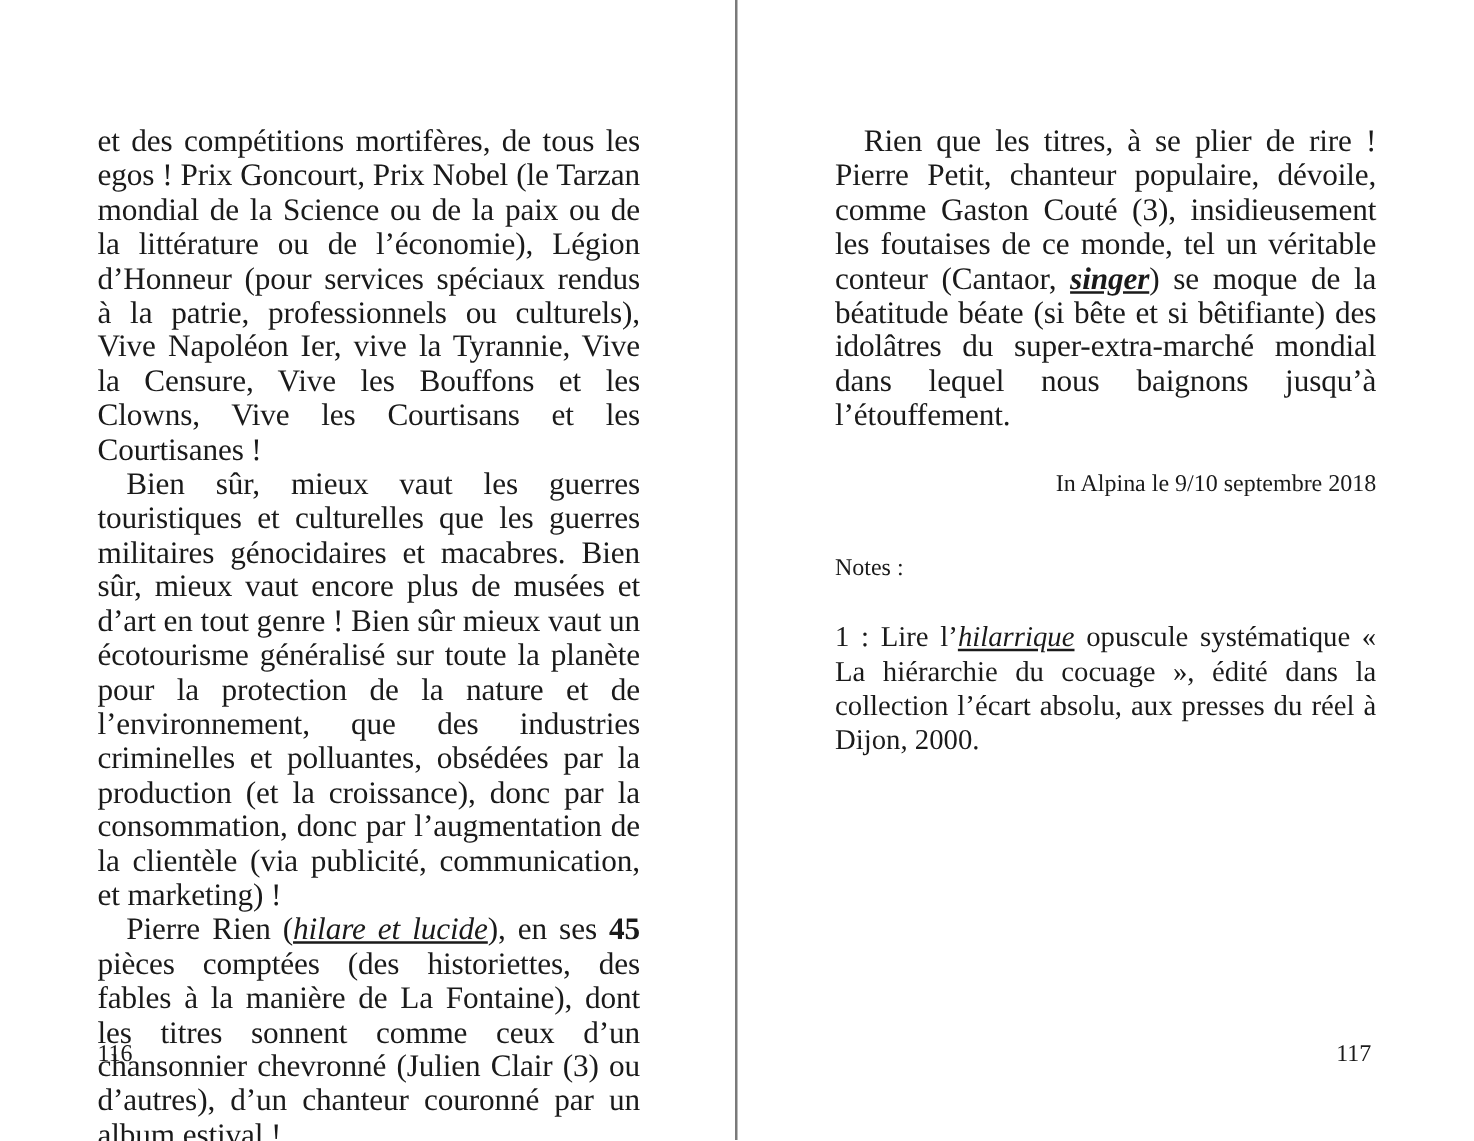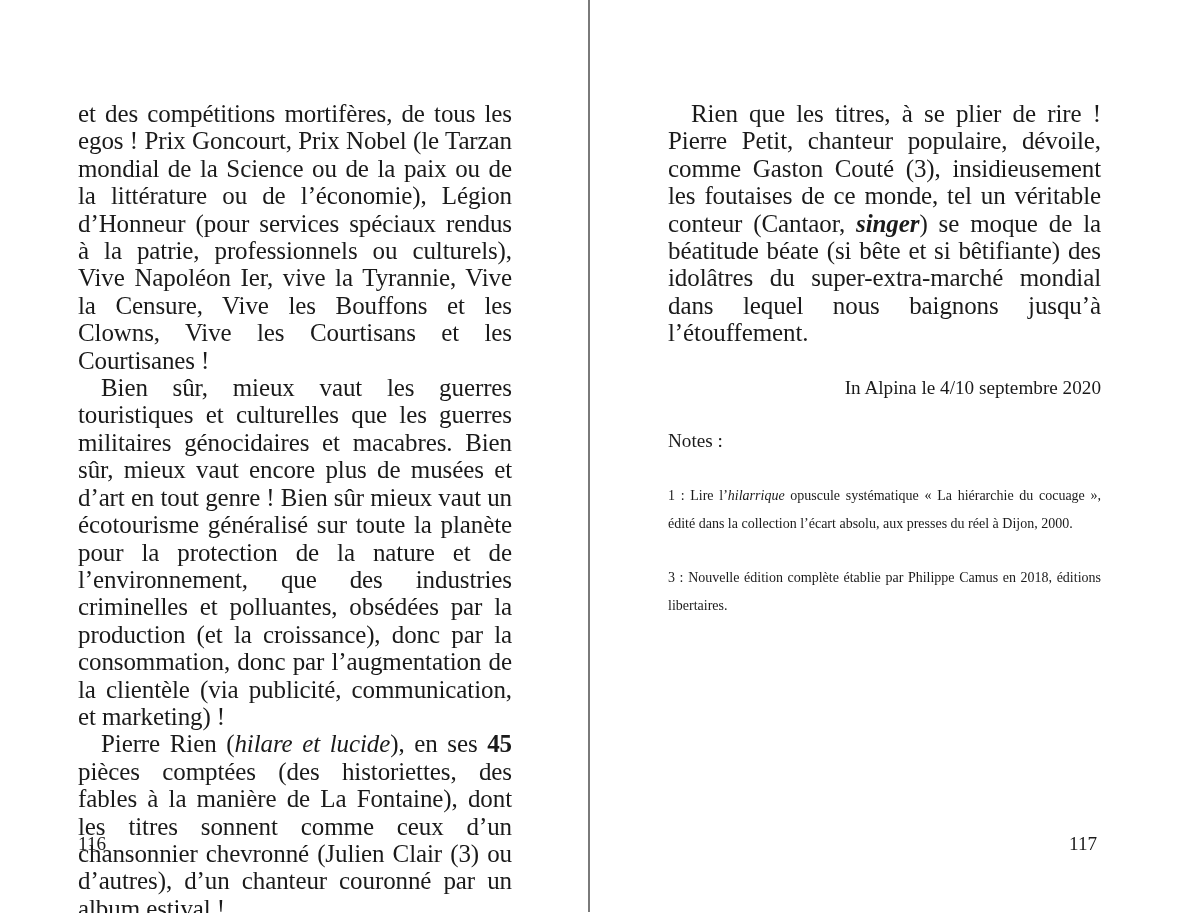--- a/index.html
+++ b/index.html
@@ -43,35 +43,35 @@
       font-size: 25px;
       line-height: 27.4px;
       text-align: justify;
       margin: 0;
       letter-spacing: -0.1px;
     }
     .body-text.indent {
       text-indent: 23px;
     }
     p { margin: 0; }
-    em { font-style: italic; }
+    em { font-style: italic; text-decoration: underline; }
     strong { font-weight: bold; }
     .signature {
       font-size: 19.2px;
       line-height: 27.4px;
       text-align: right;
       margin-top: 27.4px;
     }
     .notes-heading {
       font-size: 19.2px;
       line-height: 27.4px;
-      margin-top: 26px;
+      margin-top: 40px;
     }
     .note {
-      font-size: 14px;
+      font-size: 23px;
       line-height: 27.4px;
       text-align: justify;
       margin-top: 27.4px;
     }
     .page-number {
       position: absolute;
       top: 830px;
       font-size: 19.2px;
       line-height: 27px;
     }
@@ -95,24 +95,21 @@
     </p>
   </div>
   <div class="page-number left">116</div>
 
   <div class="divider"></div>
 
   <div class="page page-right">
     <p class="body-text indent">
       <span>Rien que les titres, à se plier de rire ! Pierre Petit, chanteur populaire, dévoile, comme Gaston Couté (3), insidieusement les foutaises de ce monde, tel un véritable conteur (Cantaor, </span><strong><em>singer</em></strong><span>) se moque de la béatitude béate (si bête et si bêtifiante) des idolâtres du super-extra-marché mondial dans lequel nous baignons jusqu’à l’étouffement.</span>
     </p>
-    <p class="signature">In Alpina le 4/10 septembre 2020</p>
+    <p class="signature">In Alpina le 9/10 septembre 2018</p>
     <p class="notes-heading">Notes :</p>
     <p class="note">
       <span>1 : Lire l’</span><em>hilarrique</em><span> opuscule systématique « La hiérarchie du cocuage », édité dans la collection l’écart absolu, aux presses du réel à Dijon, 2000.</span>
-    </p>
-    <p class="note">
-      <span>3 : Nouvelle édition complète établie par Philippe Camus en 2018, éditions libertaires.</span>
     </p>
   </div>
   <div class="page-number right">117</div>
 
 </div>
 
 </body></html>

